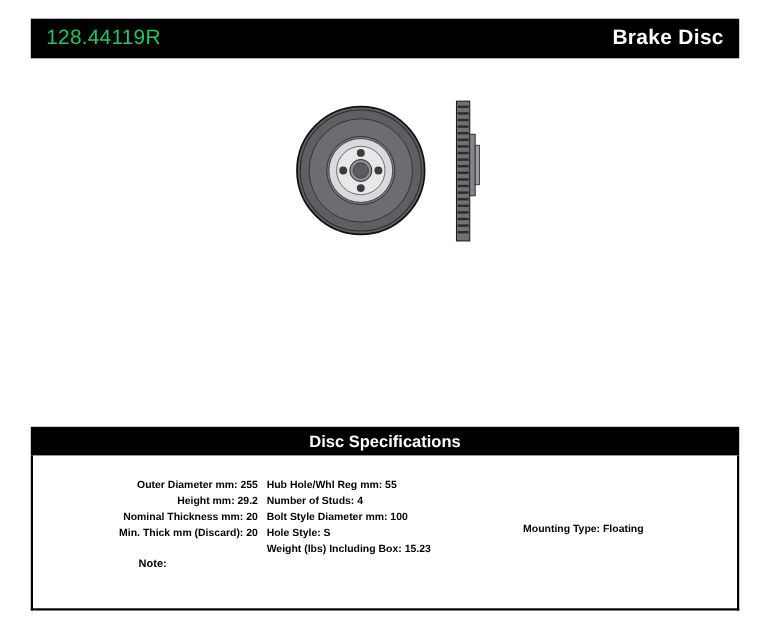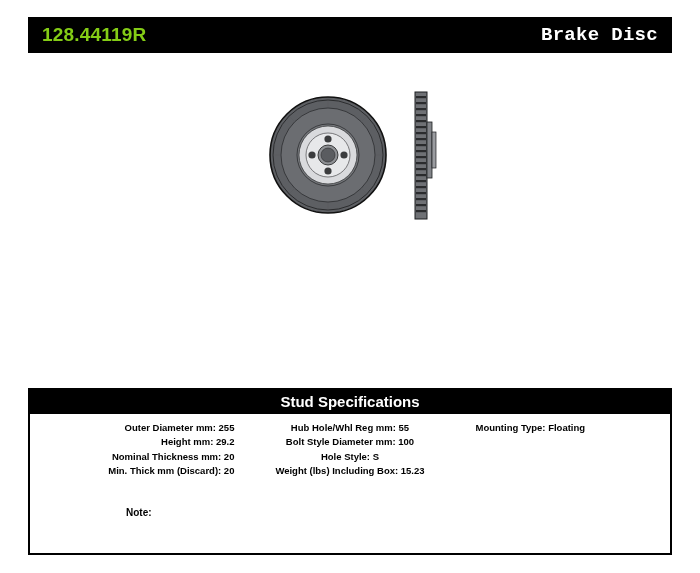--- a/index.html
+++ b/index.html
@@ -31,33 +31,32 @@
     width: 644px;
     height: 36px;
     background: #000000;
     display: flex;
     align-items: center;
     justify-content: space-between;
     box-sizing: border-box;
     padding: 0 14px;
   }
   .part-number {
-    color: #84cc16;
+    color: #22c55e;
     font-size: 19px;
-    font-weight: bold;
+    font-weight: normal;
     letter-spacing: 0.2px;
     white-space: nowrap;
   }
   .product-title {
     color: #ffffff;
     font-size: 19px;
     font-weight: bold;
     letter-spacing: 0.3px;
     white-space: nowrap;
-    font-family: Liberation Mono, monospace;
   }
 
   
   .image-area {
     position: absolute;
     left: 28px;
     top: 60px;
     width: 644px;
     height: 320px;
   }
@@ -91,28 +90,28 @@
     left: 28px;
     top: 414px;
     width: 644px;
     height: 140px;
     box-sizing: border-box;
   }
 
   .spec-columns {
     display: flex;
     width: 100%;
-    padding-top: 7px;
+    padding-top: 21px;
   }
   .spec-col {
     box-sizing: border-box;
   }
   .spec-col.left   { width: 33.3%; text-align: right; padding-right: 8px; }
-  .spec-col.middle { width: 33.4%; text-align: center; }
-  .spec-col.right  { width: 33.3%; text-align: left; padding-left: 18px; }
+  .spec-col.middle { width: 33.4%; }
+  .spec-col.right  { width: 33.3%; text-align: left; padding-left: 18px; margin-top: 40px; }
 
   .spec-line {
     font-size: 9.5px;
     font-weight: bold;
     line-height: 14.4px;
     white-space: nowrap;
   }
 
   .note-row {
     position: absolute;
@@ -228,33 +227,34 @@
           <rect x="160" y="130" width="10" height="2.2"></rect>
         </g>
 
         <rect x="171" y="42" width="5" height="56" fill="#83858a" stroke="#1d1e20" stroke-width="0.8"></rect>
         <rect x="176" y="52" width="4" height="36" fill="#9a9ca0" stroke="#1d1e20" stroke-width="0.7"></rect>
       </g>
     </svg>
   </div>
 
   <div class="spec-bar">
-    <div class="spec-bar-title">Stud Specifications</div>
+    <div class="spec-bar-title">Disc Specifications</div>
   </div>
 
   <div class="spec-body">
     <div class="spec-columns">
       <div class="spec-col left">
         <div class="spec-line">Outer Diameter mm: 255</div>
         <div class="spec-line">Height mm: 29.2</div>
         <div class="spec-line">Nominal Thickness mm: 20</div>
         <div class="spec-line">Min. Thick mm (Discard): 20</div>
       </div>
       <div class="spec-col middle">
         <div class="spec-line">Hub Hole/Whl Reg mm: 55</div>
+        <div class="spec-line">Number of Studs: 4</div>
         <div class="spec-line">Bolt Style Diameter mm: 100</div>
         <div class="spec-line">Hole Style: S</div>
         <div class="spec-line">Weight (lbs) Including Box: 15.23</div>
       </div>
       <div class="spec-col right">
         <div class="spec-line">Mounting Type: Floating</div>
       </div>
     </div>
 
     <div class="note-row">

